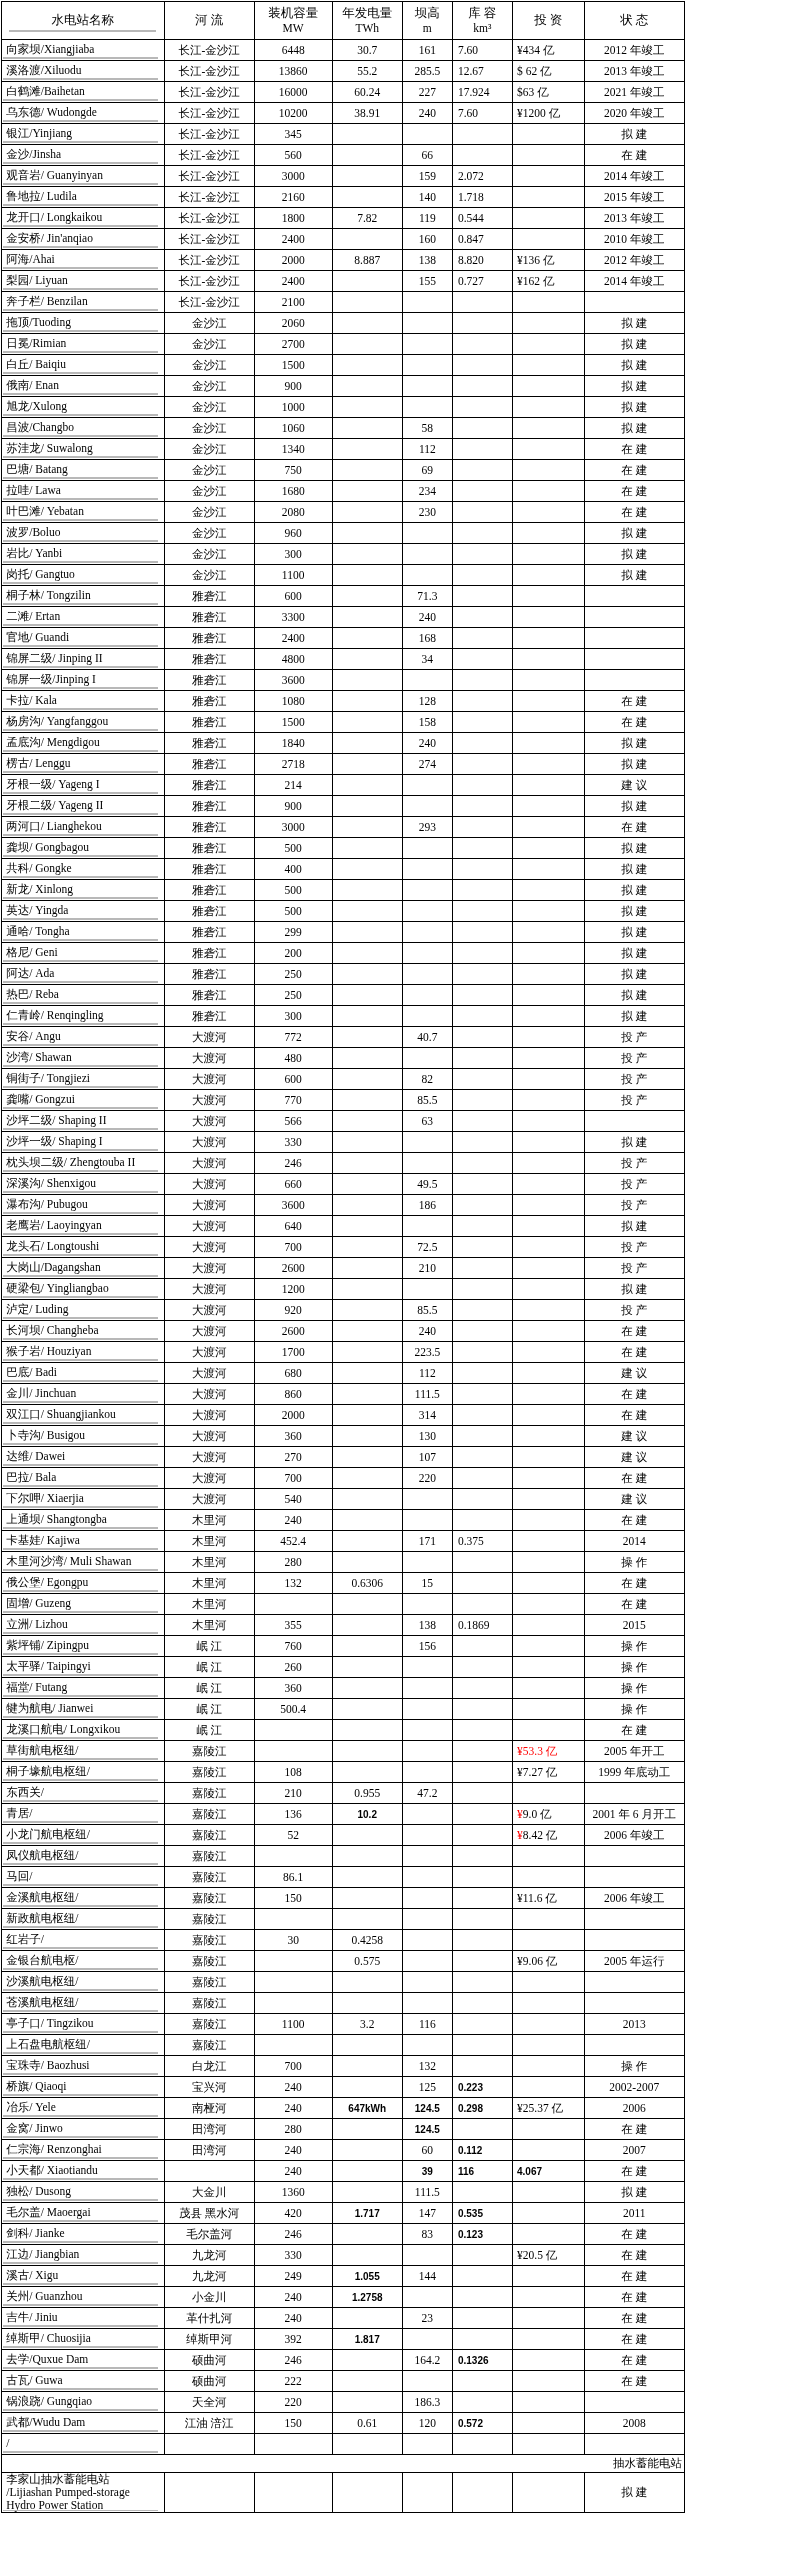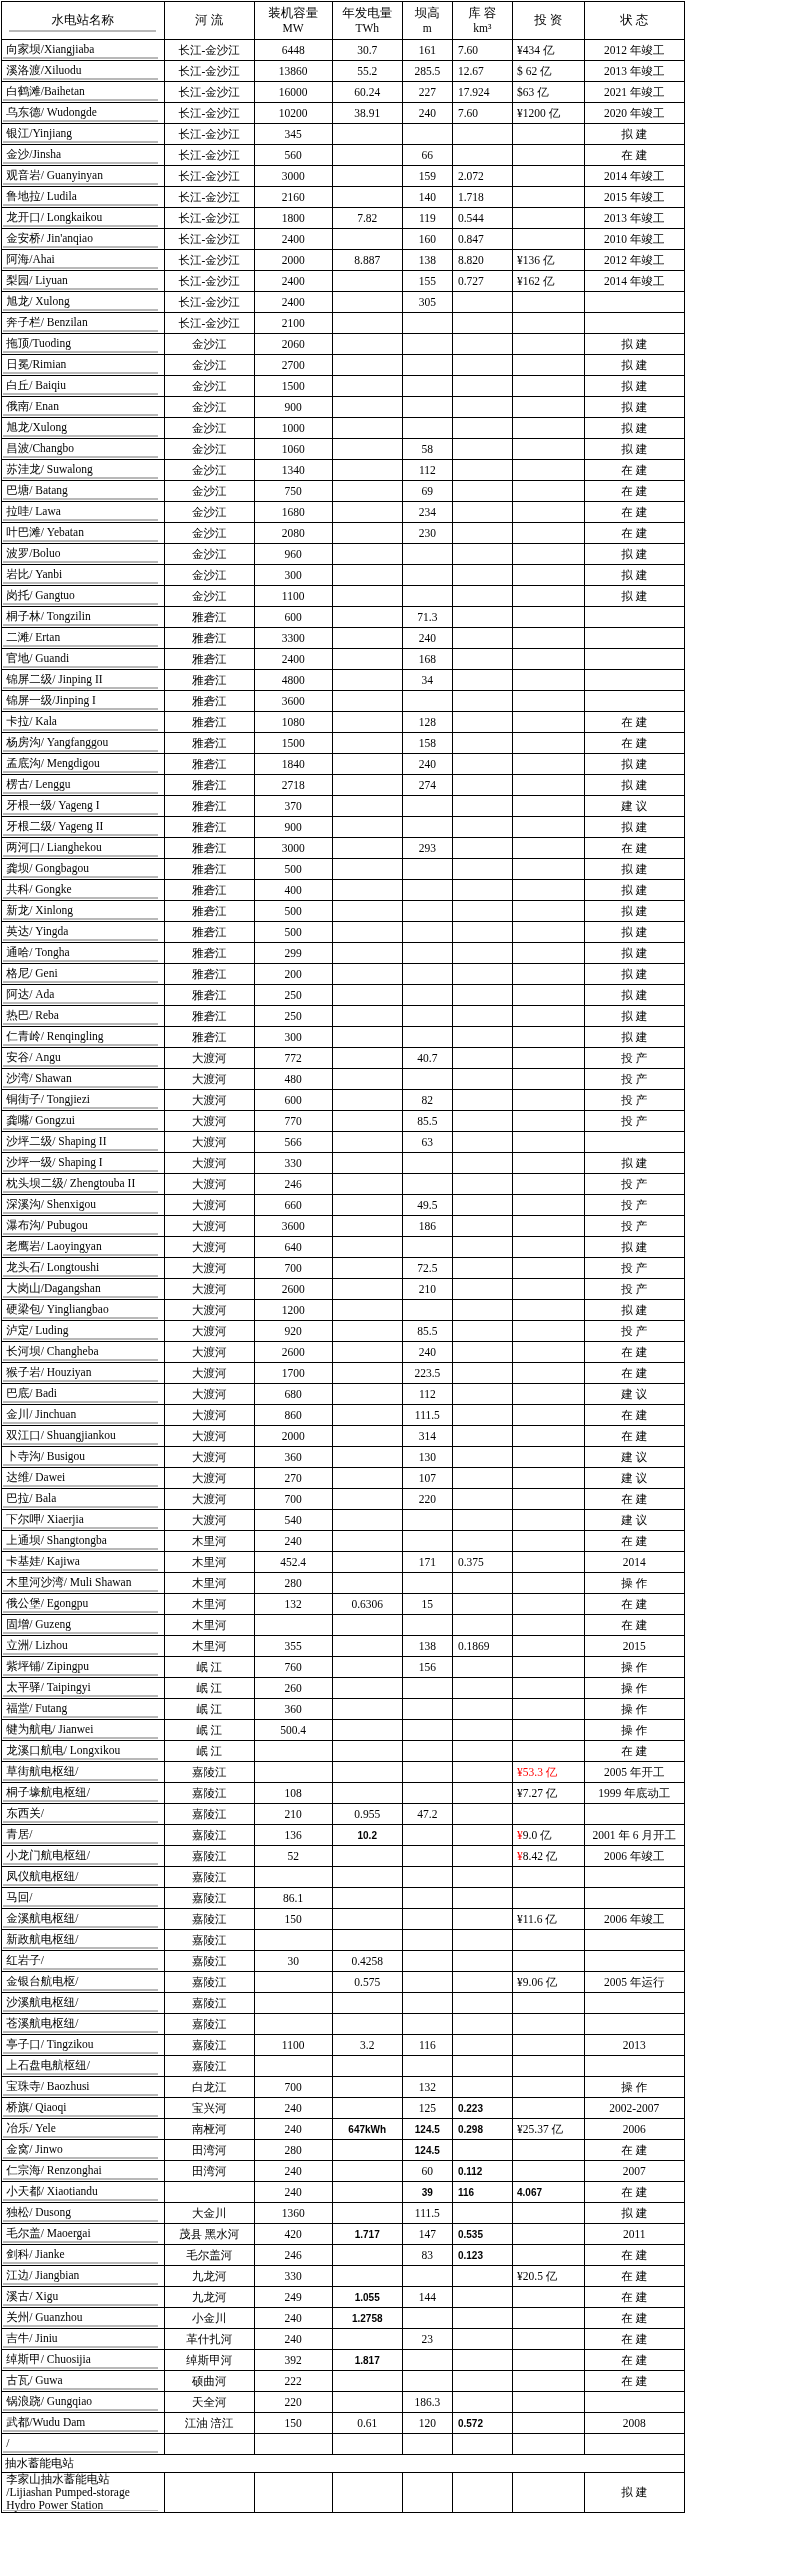--- a/index.html
+++ b/index.html
@@ -14,21 +14,21 @@
   td.name::after{content:"";position:absolute;left:1px;right:5.2px;bottom:1px;height:1.6px;background:#b8b8b8;}
   th.name-h{position:relative;}
   th.name-h::after{content:"";position:absolute;left:7.3px;right:7.3px;bottom:7.3px;height:1.6px;background:#b8b8b8;}
   td.river{text-align:center;}
   td.capacity{text-align:center;}
   td.generation{text-align:center;}
   td.dam{text-align:center;}
   td.reservoir{text-align:left;padding-left:5.2px;}
   td.investment{text-align:left;padding-left:4.2px;}
   td.status{text-align:center;}
-  td.section{text-align:left;padding-left:3.1px;height:17.7px;font-size:11.5px;}
+  td.section{text-align:right;padding-left:3.1px;height:17.7px;font-size:11.5px;}
   .red{color:#ff0000;}
   .sans{font-family:Liberation Sans, sans-serif;font-size:10px;font-weight:bold;}
 </style>
 </head>
 <body>
 
 <div class="wrap">
   <table>
     <colgroup>
         <col style="width: 23.8%;">
@@ -187,30 +187,20 @@
           <td class="name">梨园/ Liyuan</td>
           <td class="river">长江-金沙江</td>
           <td class="capacity">2400</td>
           <td class="generation"></td>
           <td class="dam">155</td>
           <td class="reservoir">0.727</td>
           <td class="investment">¥162 亿</td>
           <td class="status">2014 年竣工</td>
         </tr>
         <tr>
-          <td class="name">旭龙/ Xulong</td>
-          <td class="river">长江-金沙江</td>
-          <td class="capacity">2400</td>
-          <td class="generation"></td>
-          <td class="dam">305</td>
-          <td class="reservoir"></td>
-          <td class="investment"></td>
-          <td class="status"></td>
-        </tr>
-        <tr>
           <td class="name">奔子栏/ Benzilan</td>
           <td class="river">长江-金沙江</td>
           <td class="capacity">2100</td>
           <td class="generation"></td>
           <td class="dam"></td>
           <td class="reservoir"></td>
           <td class="investment"></td>
           <td class="status"></td>
         </tr>
         <tr>
@@ -429,21 +419,21 @@
           <td class="capacity">2718</td>
           <td class="generation"></td>
           <td class="dam">274</td>
           <td class="reservoir"></td>
           <td class="investment"></td>
           <td class="status">拟 建</td>
         </tr>
         <tr>
           <td class="name">牙根一级/ Yageng I</td>
           <td class="river">雅砻江</td>
-          <td class="capacity">370</td>
+          <td class="capacity">214</td>
           <td class="generation"></td>
           <td class="dam"></td>
           <td class="reservoir"></td>
           <td class="investment"></td>
           <td class="status">建 议</td>
         </tr>
         <tr>
           <td class="name">牙根二级/ Yageng II</td>
           <td class="river">雅砻江</td>
           <td class="capacity">900</td>
@@ -1177,20 +1167,30 @@
           <td class="name">绰斯甲/ Chuosijia</td>
           <td class="river">绰斯甲河</td>
           <td class="capacity">392</td>
           <td class="generation sans">1.817</td>
           <td class="dam"></td>
           <td class="reservoir"></td>
           <td class="investment"></td>
           <td class="status">在 建</td>
         </tr>
         <tr>
+          <td class="name">去学/Quxue Dam</td>
+          <td class="river">硕曲河</td>
+          <td class="capacity">246</td>
+          <td class="generation"></td>
+          <td class="dam">164.2</td>
+          <td class="reservoir sans">0.1326</td>
+          <td class="investment"></td>
+          <td class="status">在 建</td>
+        </tr>
+        <tr>
           <td class="name">古瓦/ Guwa</td>
           <td class="river">硕曲河</td>
           <td class="capacity">222</td>
           <td class="generation"></td>
           <td class="dam"></td>
           <td class="reservoir"></td>
           <td class="investment"></td>
           <td class="status">在 建</td>
         </tr>
         <tr>

